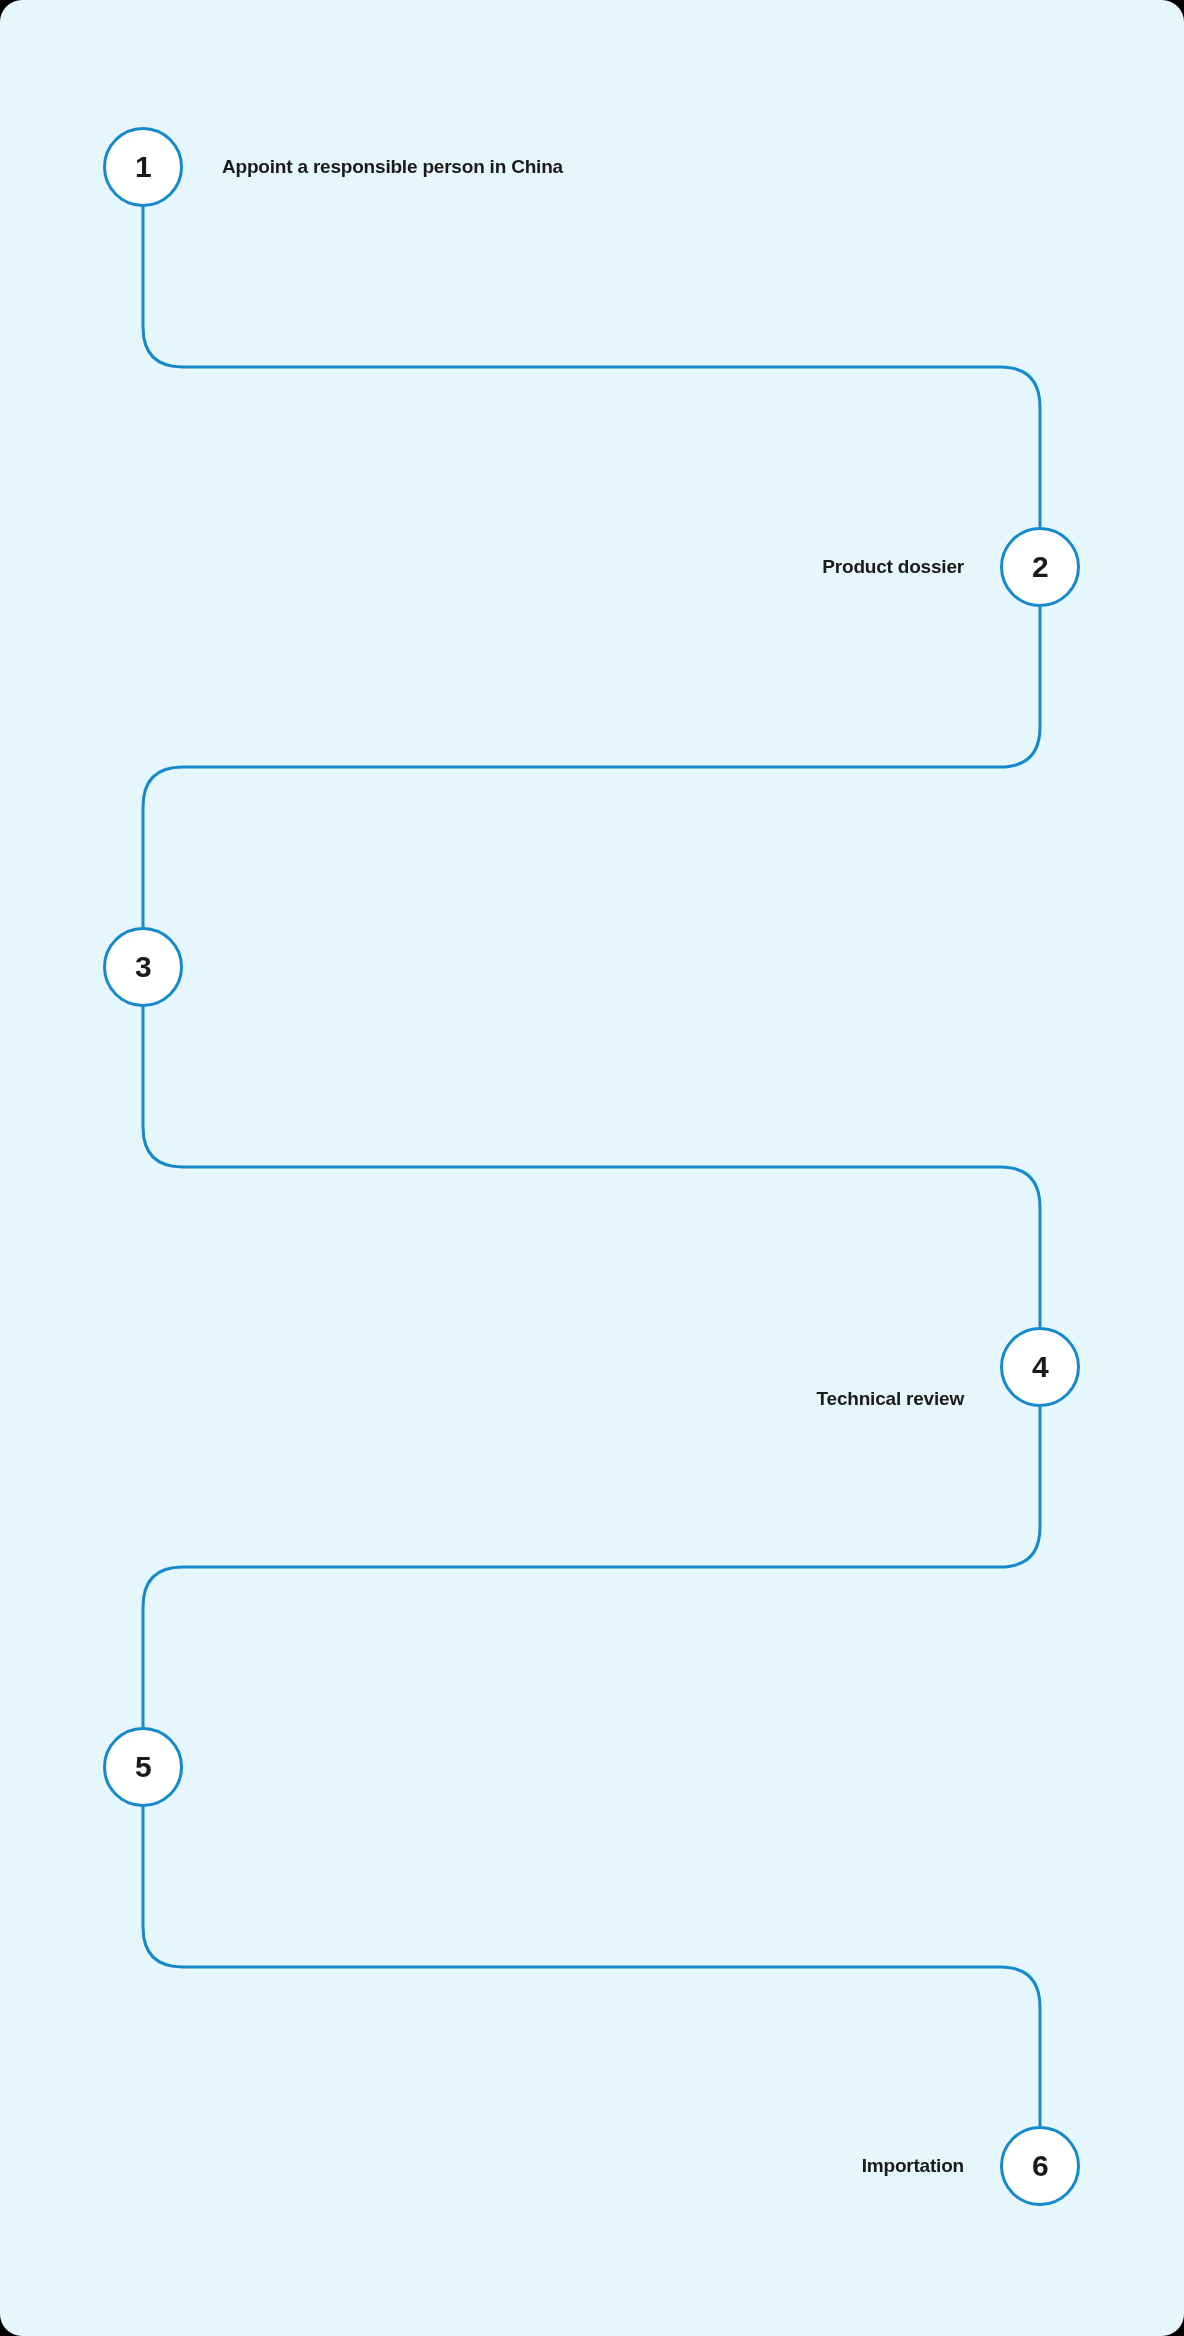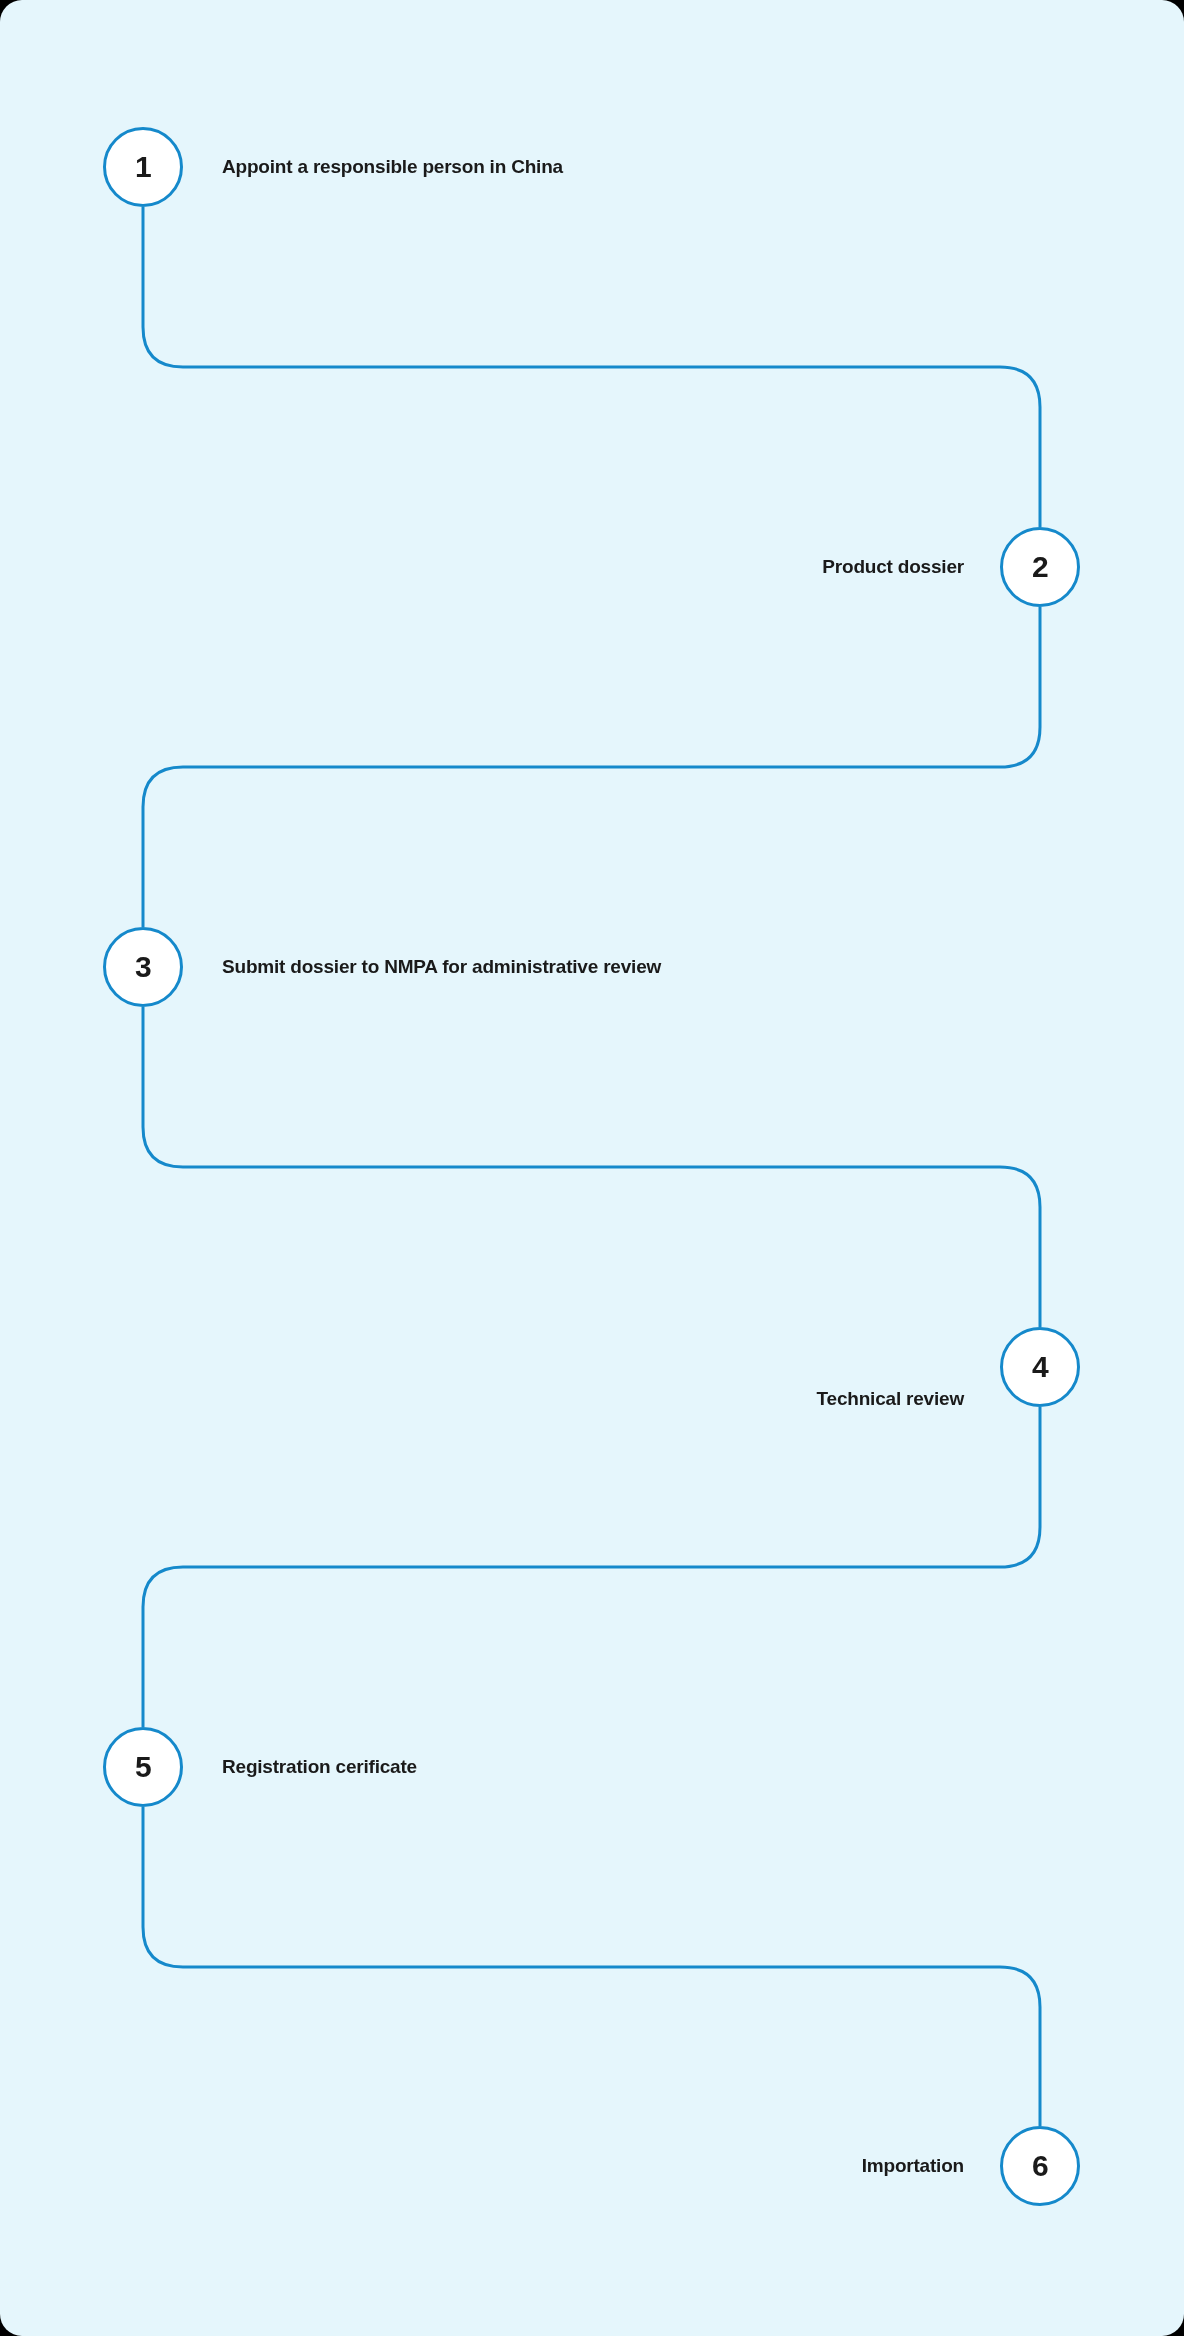--- a/index.html
+++ b/index.html
@@ -78,31 +78,29 @@
     <div class="label l1">Appoint a responsible person in China</div>
 
     <div class="badge b2">
       <span>2</span>
     </div>
     <div class="label right l2">Product dossier</div>
 
     <div class="badge b3">
       <span>3</span>
     </div>
-    <div class="label l3">Submit dossier to NMPA for administrative review</div>
 
     <div class="badge b4">
       <span>4</span>
     </div>
     <div class="label right l4">Technical review</div>
 
     <div class="badge b5">
       <span>5</span>
     </div>
-    <div class="label l5">Registration cerificate</div>
 
     <div class="badge b6">
       <span>6</span>
     </div>
     <div class="label right l6">Importation</div>
 
   </div>
 </div>
 
 </body></html>

